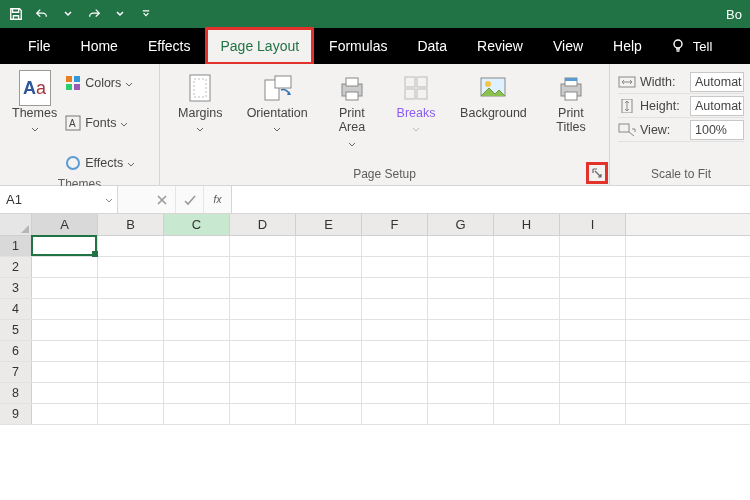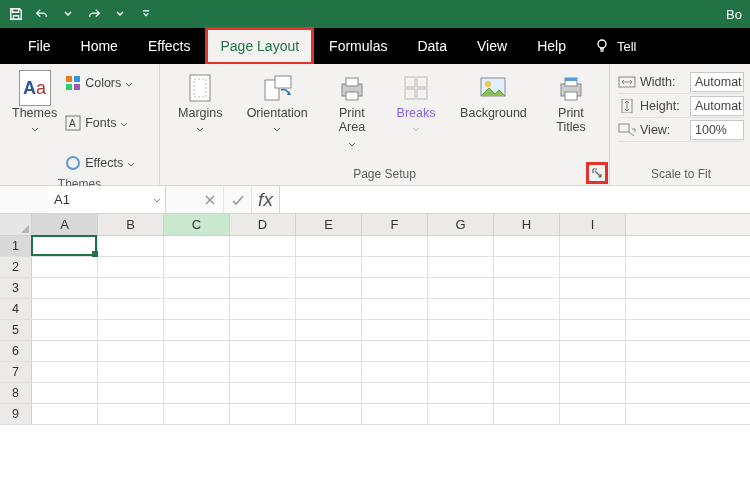--- a/index.html
+++ b/index.html
@@ -36,28 +36,28 @@
   .launcher { position: absolute; bottom: 4px; width: 16px; height: 16px; display:flex; align-items:center; justify-content:center; }
   .launcher svg { width: 10px; height: 10px; stroke:#666; fill:none; stroke-width:1.2; }
   .launcher.highlight { outline: 3px solid #e3322b; outline-offset: 0px; }
   .scalefit { padding: 6px 4px 0 8px; display:flex; flex-direction:column; }
   .scalefit .row { display:flex; align-items:center; gap:4px; height: 24px; }
   .scalefit .row .mi { width:18px; height:14px; }
   .scalefit .row label { font-size: 12.5px; width: 46px; color:#444; }
   .scalefit .row .val { background:#fff; border:1px solid #c8c8c8; height:20px; font-size:12.5px; padding: 0 4px; width: 54px; overflow:hidden; white-space:nowrap; color:#444; display:flex; align-items:center;}
   
   .fbar { height: 28px; background: #fafafa; border-bottom: 1px solid #d6d6d6; display:flex; align-items:stretch; }
-  .namebox { width: 118px; border-right: 1px solid #d6d6d6; display:flex; align-items:center; padding: 0 6px; background:#fff; position:relative;margin-left:48px; }
+  .namebox { width: 118px; border-right: 1px solid #d6d6d6; display:flex; align-items:center; padding: 0 6px; background:#fff; position:relative; }
   .namebox input { border:none; outline:none; width: 80px; font-size: 13px; color:#333; background:transparent; }
   .namebox .dd { position:absolute; right:4px; }
   .fx-area { display:flex; align-items:center; flex:1; }
   .fx-btn { width: 28px; display:flex; align-items:center; justify-content:center; color:#888; border-right: 1px solid #e6e6e6; height:100%; }
   .fx-btn.last { border-right: 1px solid #d6d6d6; }
   .fx-btn svg { width:14px; height:14px; stroke:#999; fill:none; stroke-width:1.6; }
-  .fx-label { font-style: italic; font-size: 19px; color:#555; padding: 0 6px; }
+  .fx-label { font-style: italic; font-size: 10px; color:#555; padding: 0 6px; }
   .fx-input { flex:1; border:none; outline:none; height:100%; padding:0 6px; font-size:13px; background:#fff; }
   
   .sheet { position: relative; }
   .colhdr { display:flex; height: 22px; background:#f3f2f1; border-bottom:1px solid #d0d0d0; }
   .corner { width: 32px; border-right:1px solid #d0d0d0; background:#e6e6e6; position:relative; }
   .corner::after { content:""; position:absolute; right:2px; bottom:2px; width:0; height:0; border-left:8px solid transparent; border-bottom:8px solid #b6b6b6; }
   .ch { width: 66px; border-right:1px solid #d0d0d0; text-align:center; font-size:13px; color:#333; line-height:22px; background:#eceae8; }
   .ch.sel { background:#d9d9d9; }
   .ch.green { background:#c8e8cf; }
   .rows { }
@@ -112,20 +112,21 @@
   <div class="doc">Bo</div>
 </div>
 
 <div class="tabstrip">
   <button class="tab">File</button>
   <button class="tab">Home</button>
   <button class="tab">Effects</button>
   <button class="tab active highlight">Page Layout</button>
   <button class="tab">Formulas</button>
   <button class="tab">Data</button>
+  <button class="tab">Review</button>
   <button class="tab">View</button>
   <button class="tab">Help</button>
   <div class="tell">
     <svg viewBox="0 0 16 16">
         <circle cx="8" cy="6" r="4"></circle>
         <path d="M6 11h4 M6.5 13h3"></path>
       </svg>
     <span>Tell</span>
   </div>
 </div>

